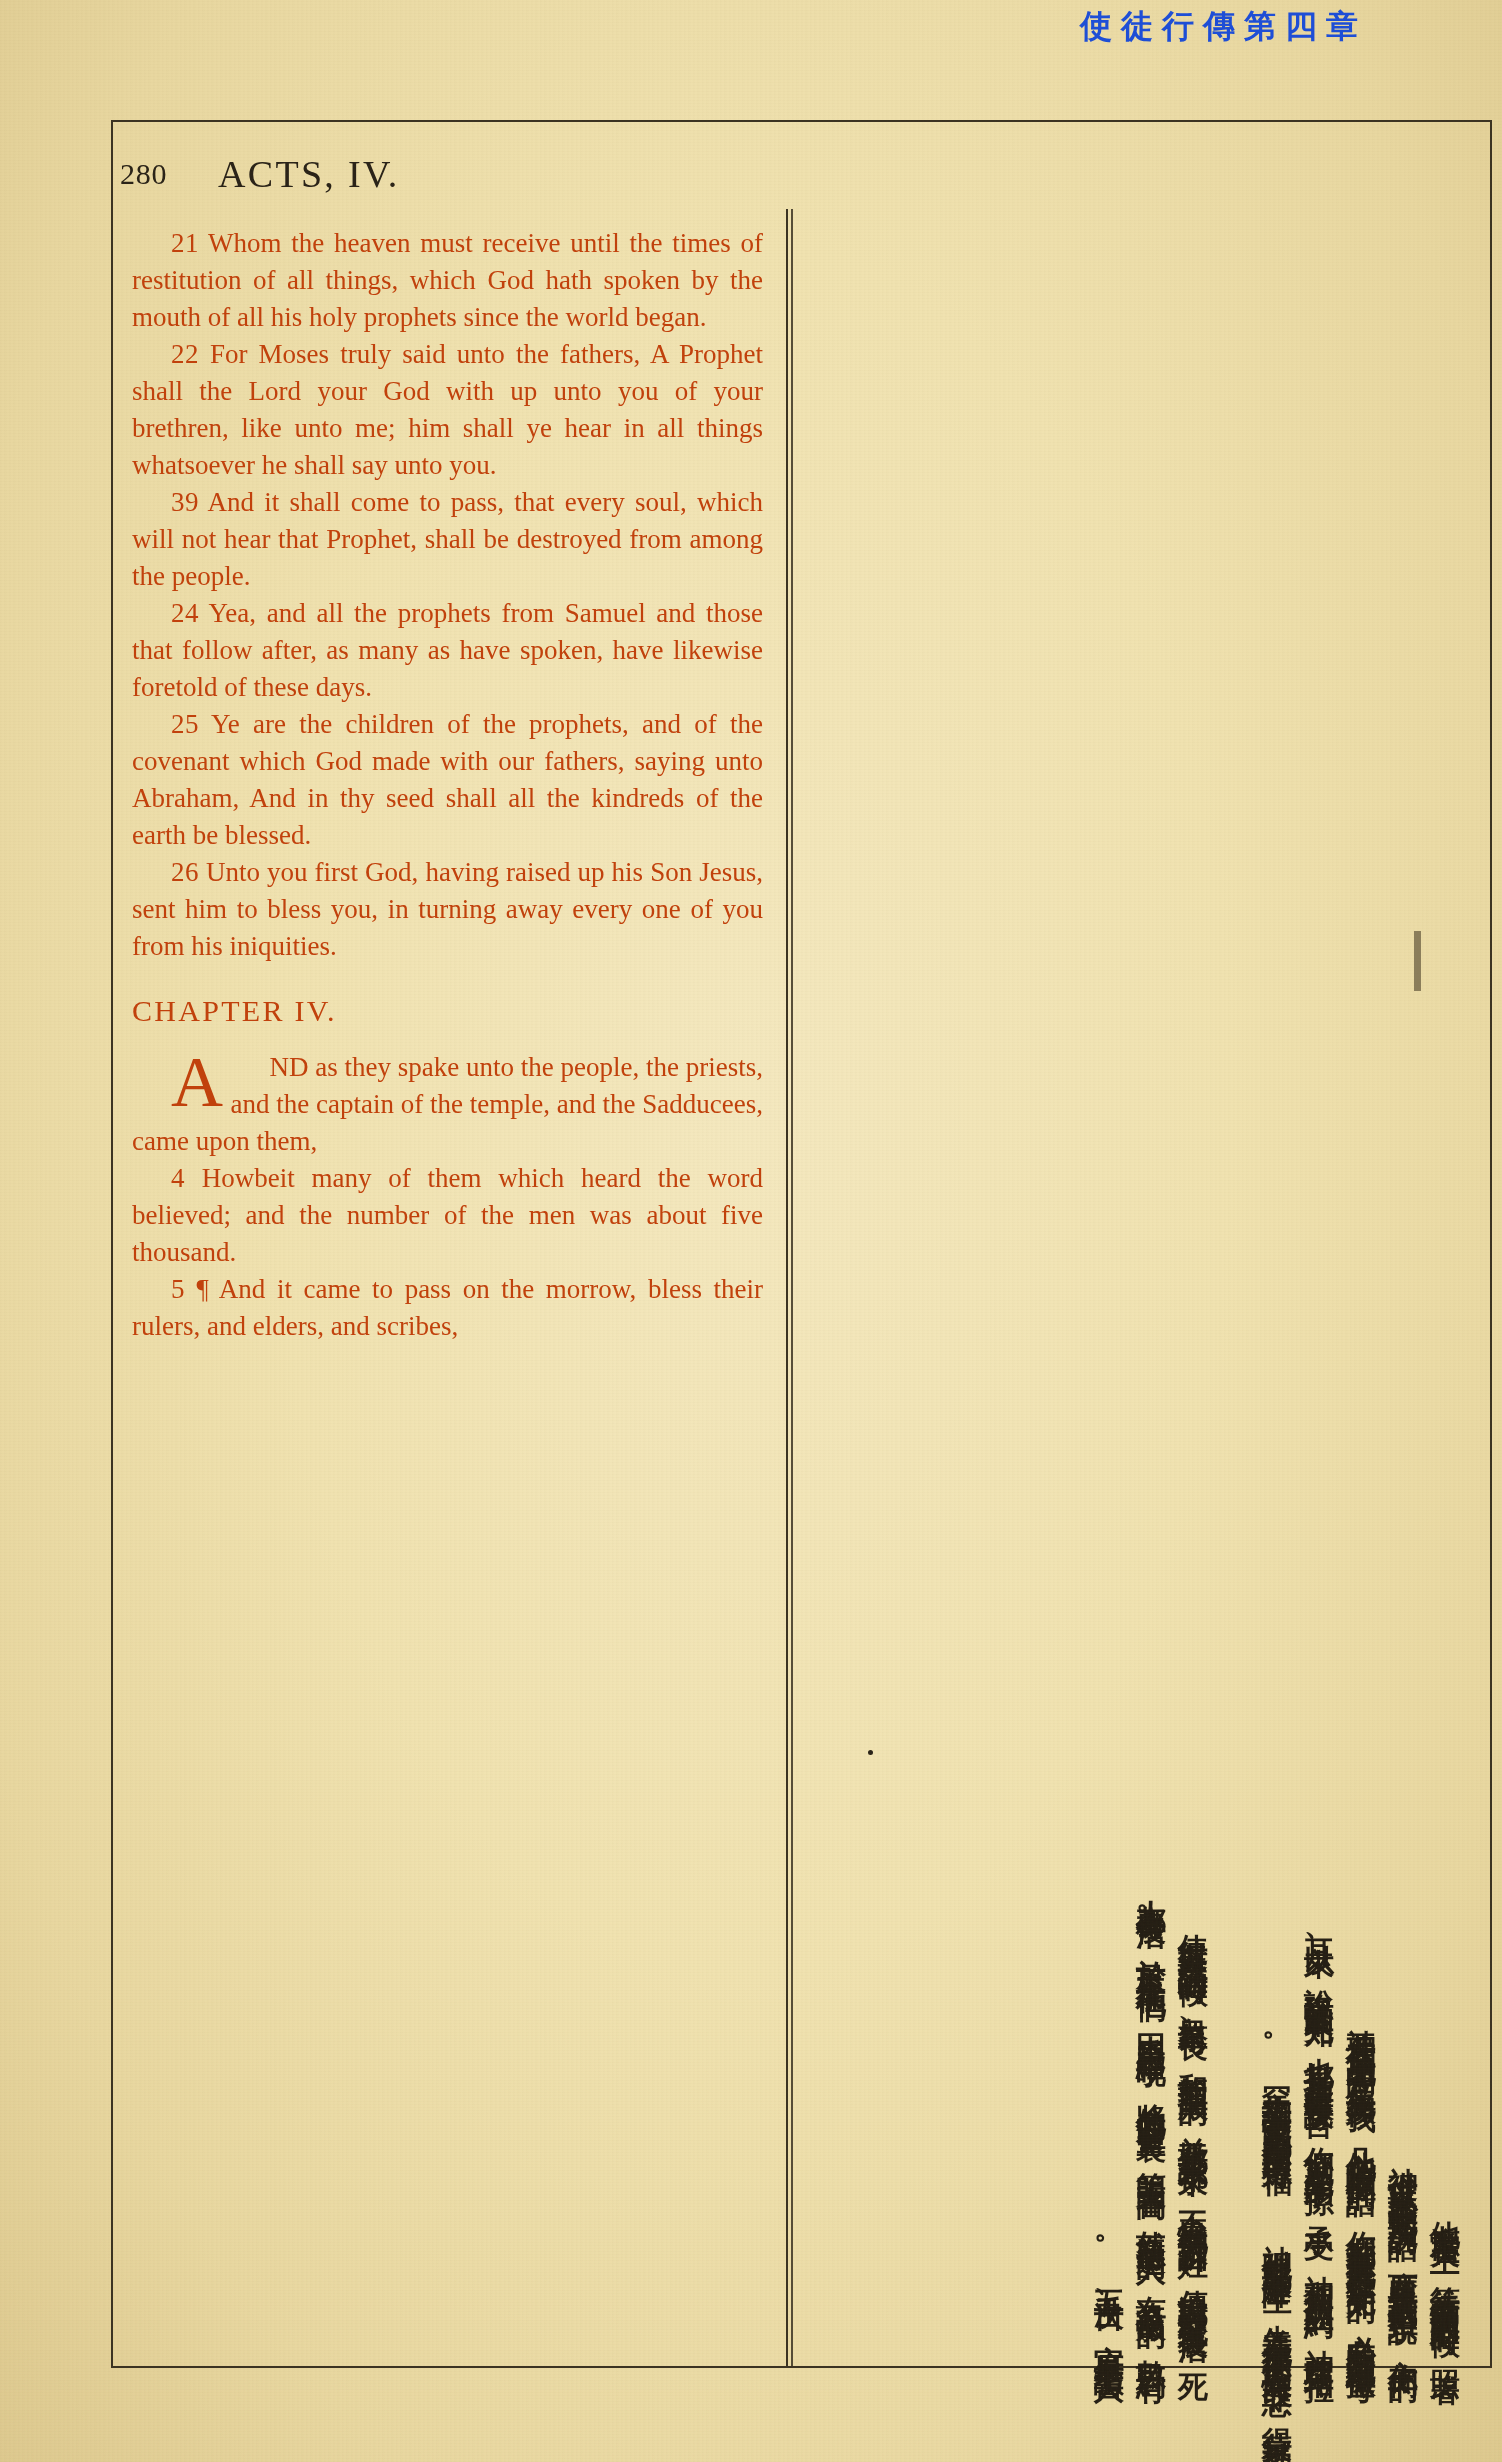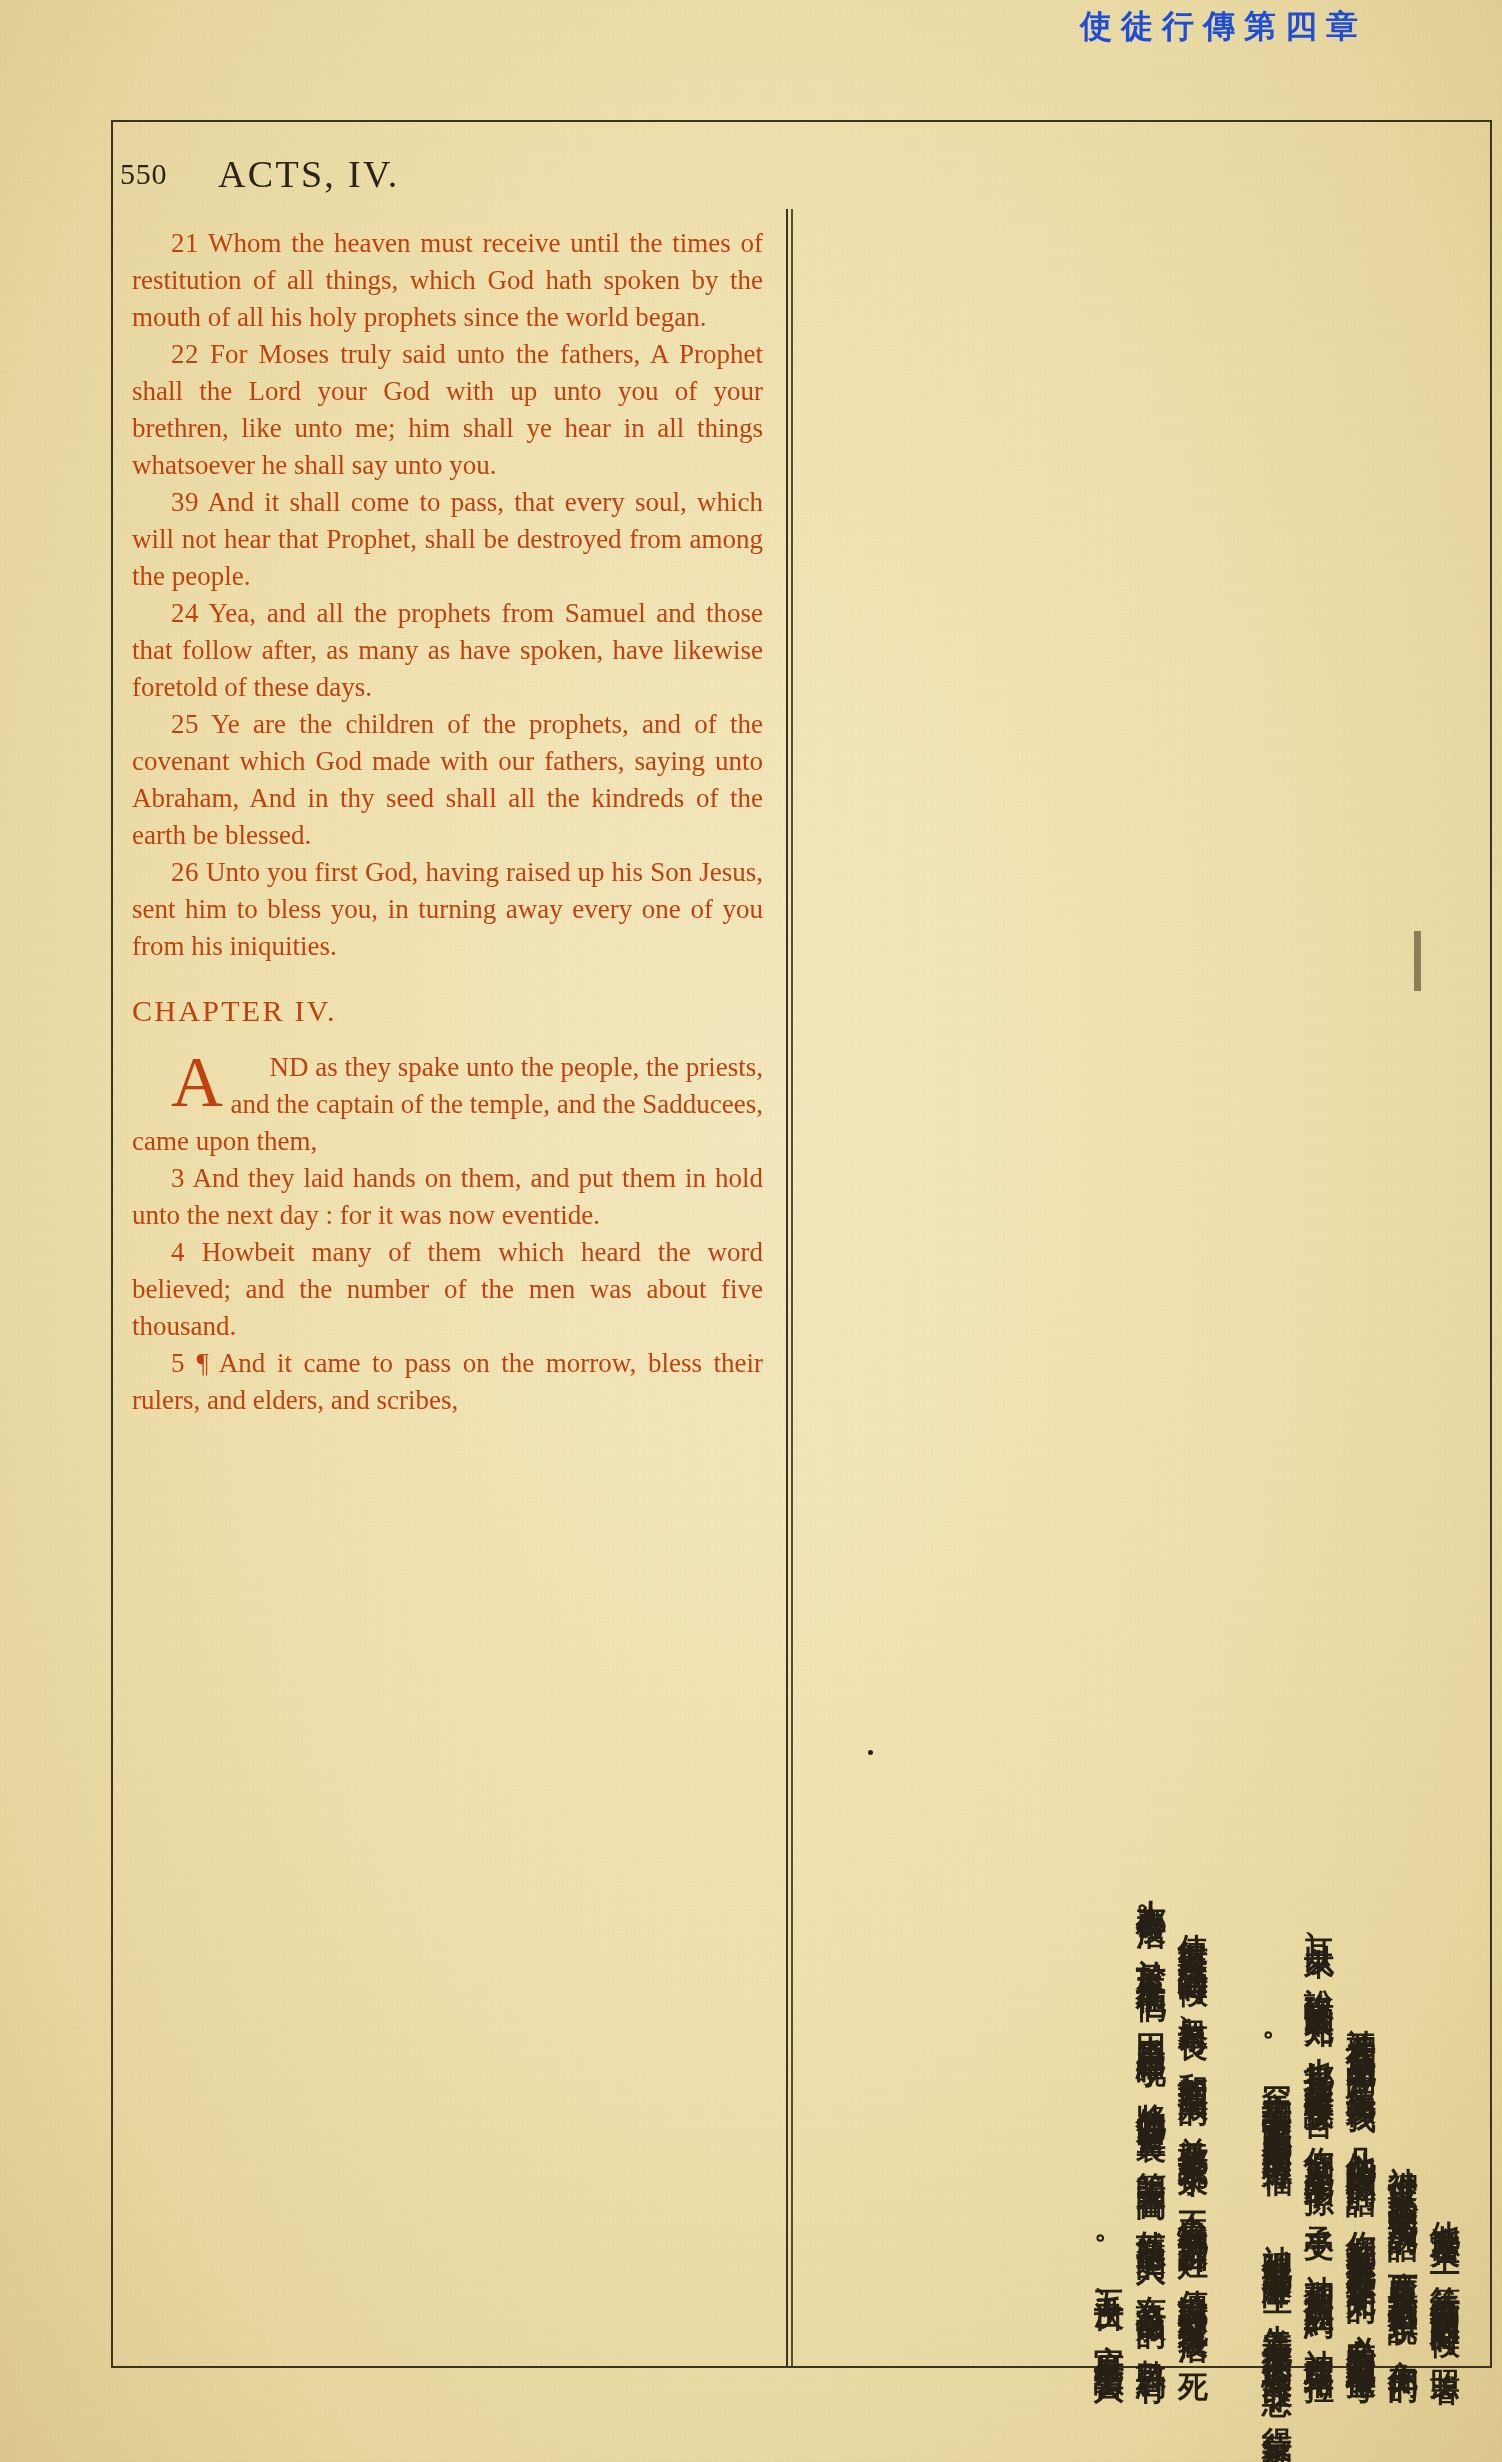--- a/index.html
+++ b/index.html
@@ -195,21 +195,21 @@
 </head>
 <body>
 
 <div class="paper"></div>
 
 <div class="frame">
   <div class="frame-inner-right"></div>
 </div>
 
 <div class="header">
-  <div class="folio">550</div>
+  <div class="folio">280</div>
   <div class="running-head-en">ACTS, IV.</div>
 </div>
 <div class="running-head-cn">使徒行傳第四章</div>
 
 <div class="col-divider"></div>
 <div class="col-divider2"></div>
 
 <div class="english">
 
   <p><span class="vnum">21</span> <span>Whom the heaven must receive until the times of restitution of all things, which God hath spoken by the mouth of all his holy prophets since the world began.</span></p>
@@ -222,21 +222,20 @@
 
   <p><span class="vnum">25</span> <span>Ye are the children of the prophets, and of the covenant which God made with our fathers, saying unto Abraham, And in thy seed shall all the kindreds of the earth be blessed.</span></p>
 
   <p><span class="vnum">26</span> <span>Unto you first God, having raised up his Son Jesus, sent him to bless you, in turning away every one of you from his iniquities.</span></p>
 
   <div class="chapter-head">CHAPTER IV.</div>
 
   <p class="dropcap-para"><span class="dropcap">A</span><span>ND as they spake unto the people, the priests, and the captain of the temple, and the Sadducees, came upon them,</span></p>
 
 
-  <p><span class="vnum">3</span> <span>And they laid hands on them, and put them in hold unto the next day : for it was now eventide.</span></p>
 
   <p><span class="vnum">4</span> <span>Howbeit many of them which heard the word believed; and the number of the men was about five thousand.</span></p>
 
   <p><span class="vnum">5</span> <span>¶ And it came to pass on the morrow, bless their rulers, and elders, and scribes,</span></p>
 
 </div>
 
 <div class="chinese">
   <div class="cn-lines">
     <div class="cn-line">他應當在天上、等待萬物復興的那時候、照著</div>

